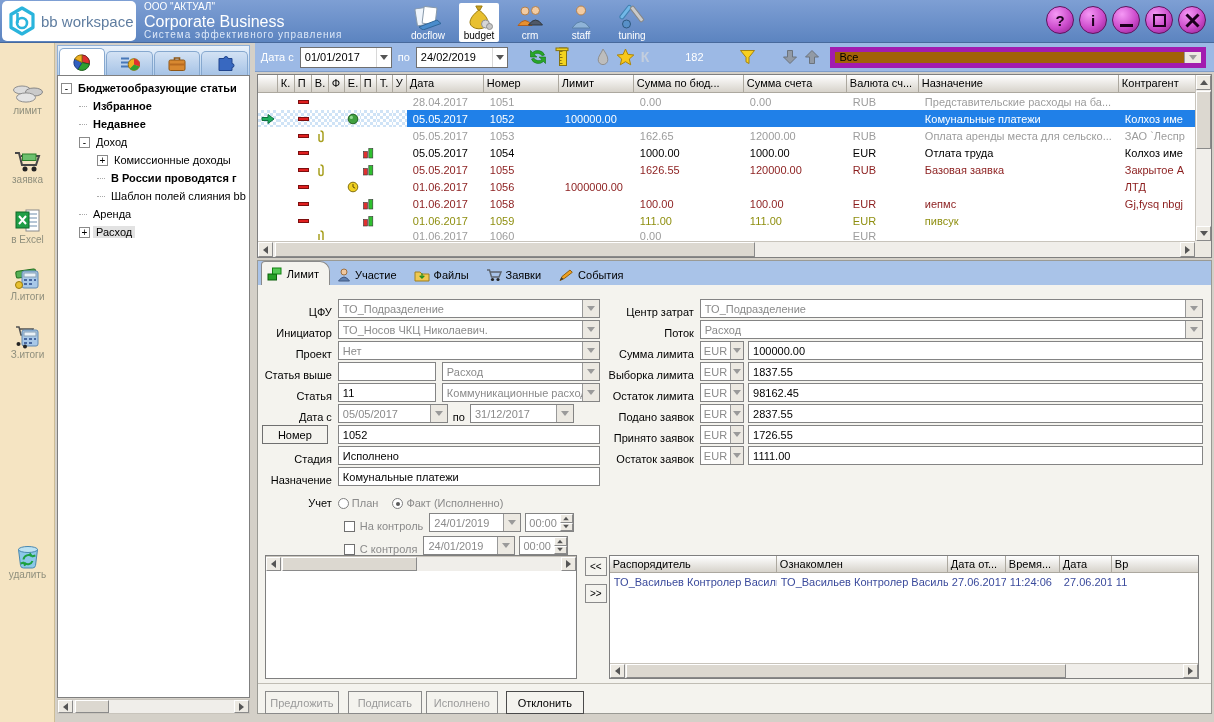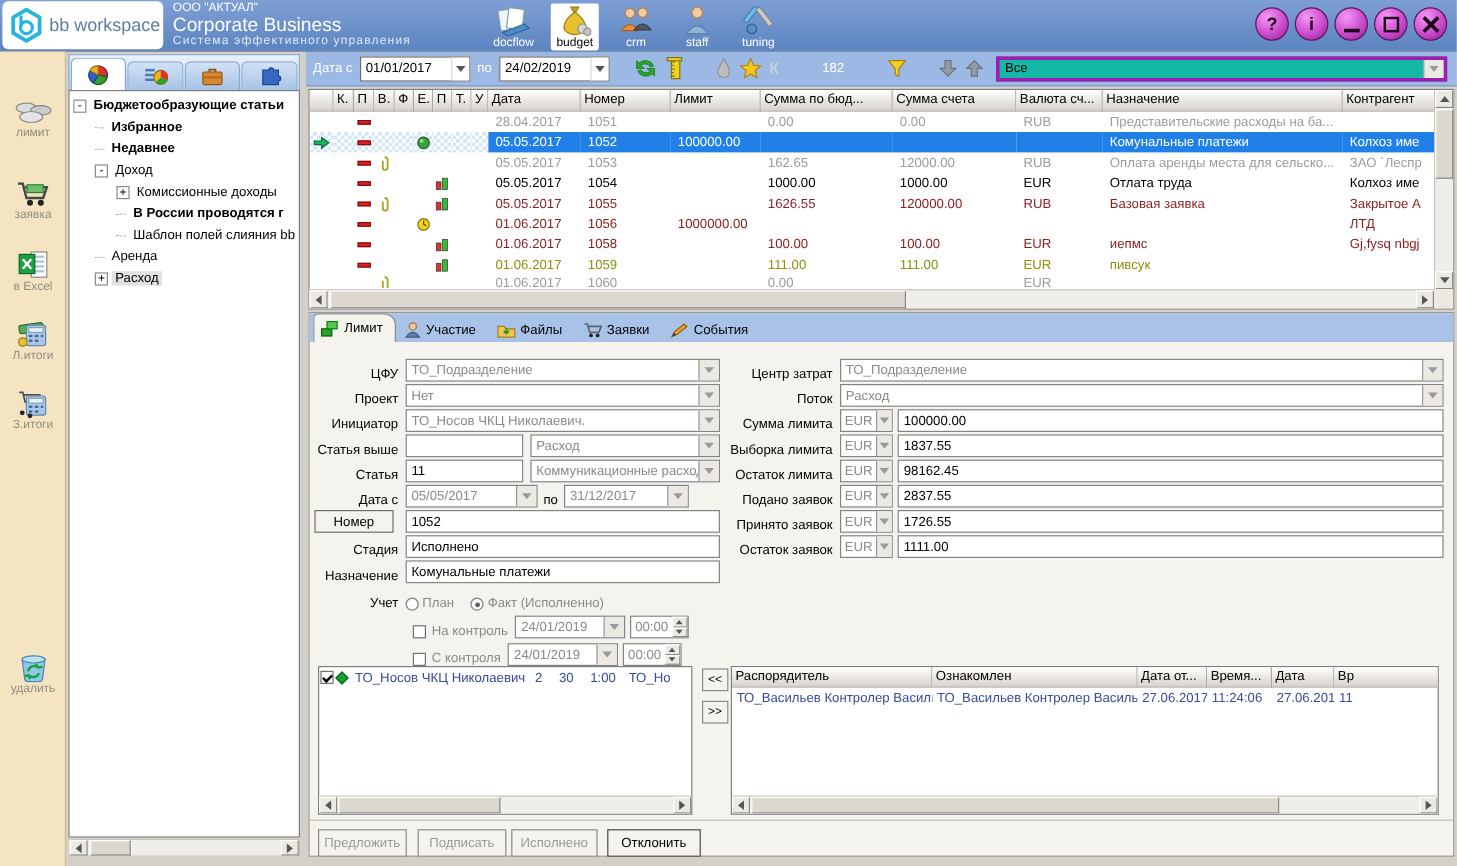--- a/index.html
+++ b/index.html
@@ -48,21 +48,21 @@
 
   
   .main { flex:1; display:flex; flex-direction:column; min-width:0; background:#d4d0c8; }
   .toolbar { flex:0 0 29px; background:#9cb9e5; display:flex; align-items:center; padding:0 8px 0 6px; color:#fff; gap:6px; border-bottom:1px solid #7e9cc8; }
   .tb-combo { width:92px; height:21px; background:#fff; border:1px solid #6f6f6f; display:flex; align-items:center; color:#000; }
   .tb-combo .cval { flex:1; padding:0 4px; }
   .tb-combo .cbtn { flex:0 0 15px; height:100%; background:#fff; display:flex; align-items:center; justify-content:center; border-left:1px solid #d8d8d8; }
   .tbicon { display:flex; align-items:center; justify-content:center; cursor:pointer; }
   .k-letter { color:#c3cede; font-weight:bold; font-size:14px; }
   .tb-count { min-width:30px; text-align:center; }
-  .filter-combo { flex:1; height:21px; background:#14b8a6; border:3px solid #a21caf; display:flex; align-items:center; color:#000; margin-left:4px; }
+  .filter-combo { flex:1; height:21px; background:#a16207; border:5px solid #a21caf; display:flex; align-items:center; color:#000; margin-left:4px; }
   .filter-combo .cval { flex:1; padding:0 4px; }
   .gbtn { flex:0 0 17px; height:100%; background:#ece9e2; border-left:1px solid #999; display:flex; align-items:center; justify-content:center; }
   .tri { width:0; height:0; border-left:4px solid transparent; border-right:4px solid transparent; border-top:5px solid #555; }
   .tri.dis { border-top-color:#9a9a9a; }
 
   
   .grid-wrap { flex:0 0 184px; margin:2px 2px 0 2px; background:#fff; border:1px solid #7f7f7f; position:relative; }
   .grid-inner { position:absolute; top:0; left:0; right:16px; bottom:16px; overflow:hidden; display:flex; flex-direction:column; }
   .grid-header { flex:0 0 18px; display:flex; }
   .gh-cell { background:linear-gradient(#ffffff,#d7d3cb); border-right:1px solid #aca89f; border-bottom:1px solid #aca89f; padding:2px 3px; white-space:nowrap; overflow:hidden; cursor:pointer; flex-shrink:0; }
@@ -852,32 +852,32 @@
             <div class="frow">
               <span class="flabel">ЦФУ</span>
               <div class="combo dis">
                   <span class="cval">ТО_Подразделение</span>
                   <span class="gbtn">
                     <span class="tri dis"></span>
                   </span>
                 </div>
             </div>
             <div class="frow">
+              <span class="flabel">Инициатор</span>
+              <div class="combo dis">
+                  <span class="cval">ТО_Носов ЧКЦ Николаевич.</span>
+                  <span class="gbtn">
+                    <span class="tri dis"></span>
+                  </span>
+                </div>
+            </div>
+            <div class="frow">
               <span class="flabel">Проект</span>
               <div class="combo dis">
                   <span class="cval">Нет</span>
-                  <span class="gbtn">
-                    <span class="tri dis"></span>
-                  </span>
-                </div>
-            </div>
-            <div class="frow">
-              <span class="flabel">Инициатор</span>
-              <div class="combo dis">
-                  <span class="cval">ТО_Носов ЧКЦ Николаевич.</span>
                   <span class="gbtn">
                     <span class="tri dis"></span>
                   </span>
                 </div>
             </div>
             <div class="frow">
               <span class="flabel">Статья выше</span>
               <div class="field w-small">
                   <span></span>
                 </div>
@@ -1086,33 +1086,20 @@
                   </div>
                   <div class="field">
                     <span>1111.00</span>
                   </div>
                 </div>
               </div>
           </div>
 
           <div class="bottom-tables">
             <div class="btable sig">
-              <div class="bt-rows" id="sig-rows">
-                  <div class="bt-row">
-                    <div class="bt-cell" style="width: 26px; padding: 0px 1px;">
-                      <span class="chk on"></span>
-                      <span class="diamond"></span>
-                    </div>
-                    <div class="bt-cell" style="width: 150px;">ТО_Носов ЧКЦ Николаевич</div>
-                    <div class="bt-cell" style="width: 20px;">2</div>
-                    <div class="bt-cell" style="width: 26px;">30</div>
-                    <div class="bt-cell" style="width: 32px;">1:00</div>
-                    <div class="bt-cell" style="width: 52px;">ТО_Но</div>
-                  </div>
-                </div>
               <div class="bt-hs">
                 <span class="sbtn">
                     <span class="t-left"></span>
                   </span>
                 <span class="sthumb" style="width:135px;margin-left:1px;"></span>
                 <span style="flex:1"></span>
                 <span class="sbtn">
                     <span class="t-right"></span>
                   </span>
               </div>

